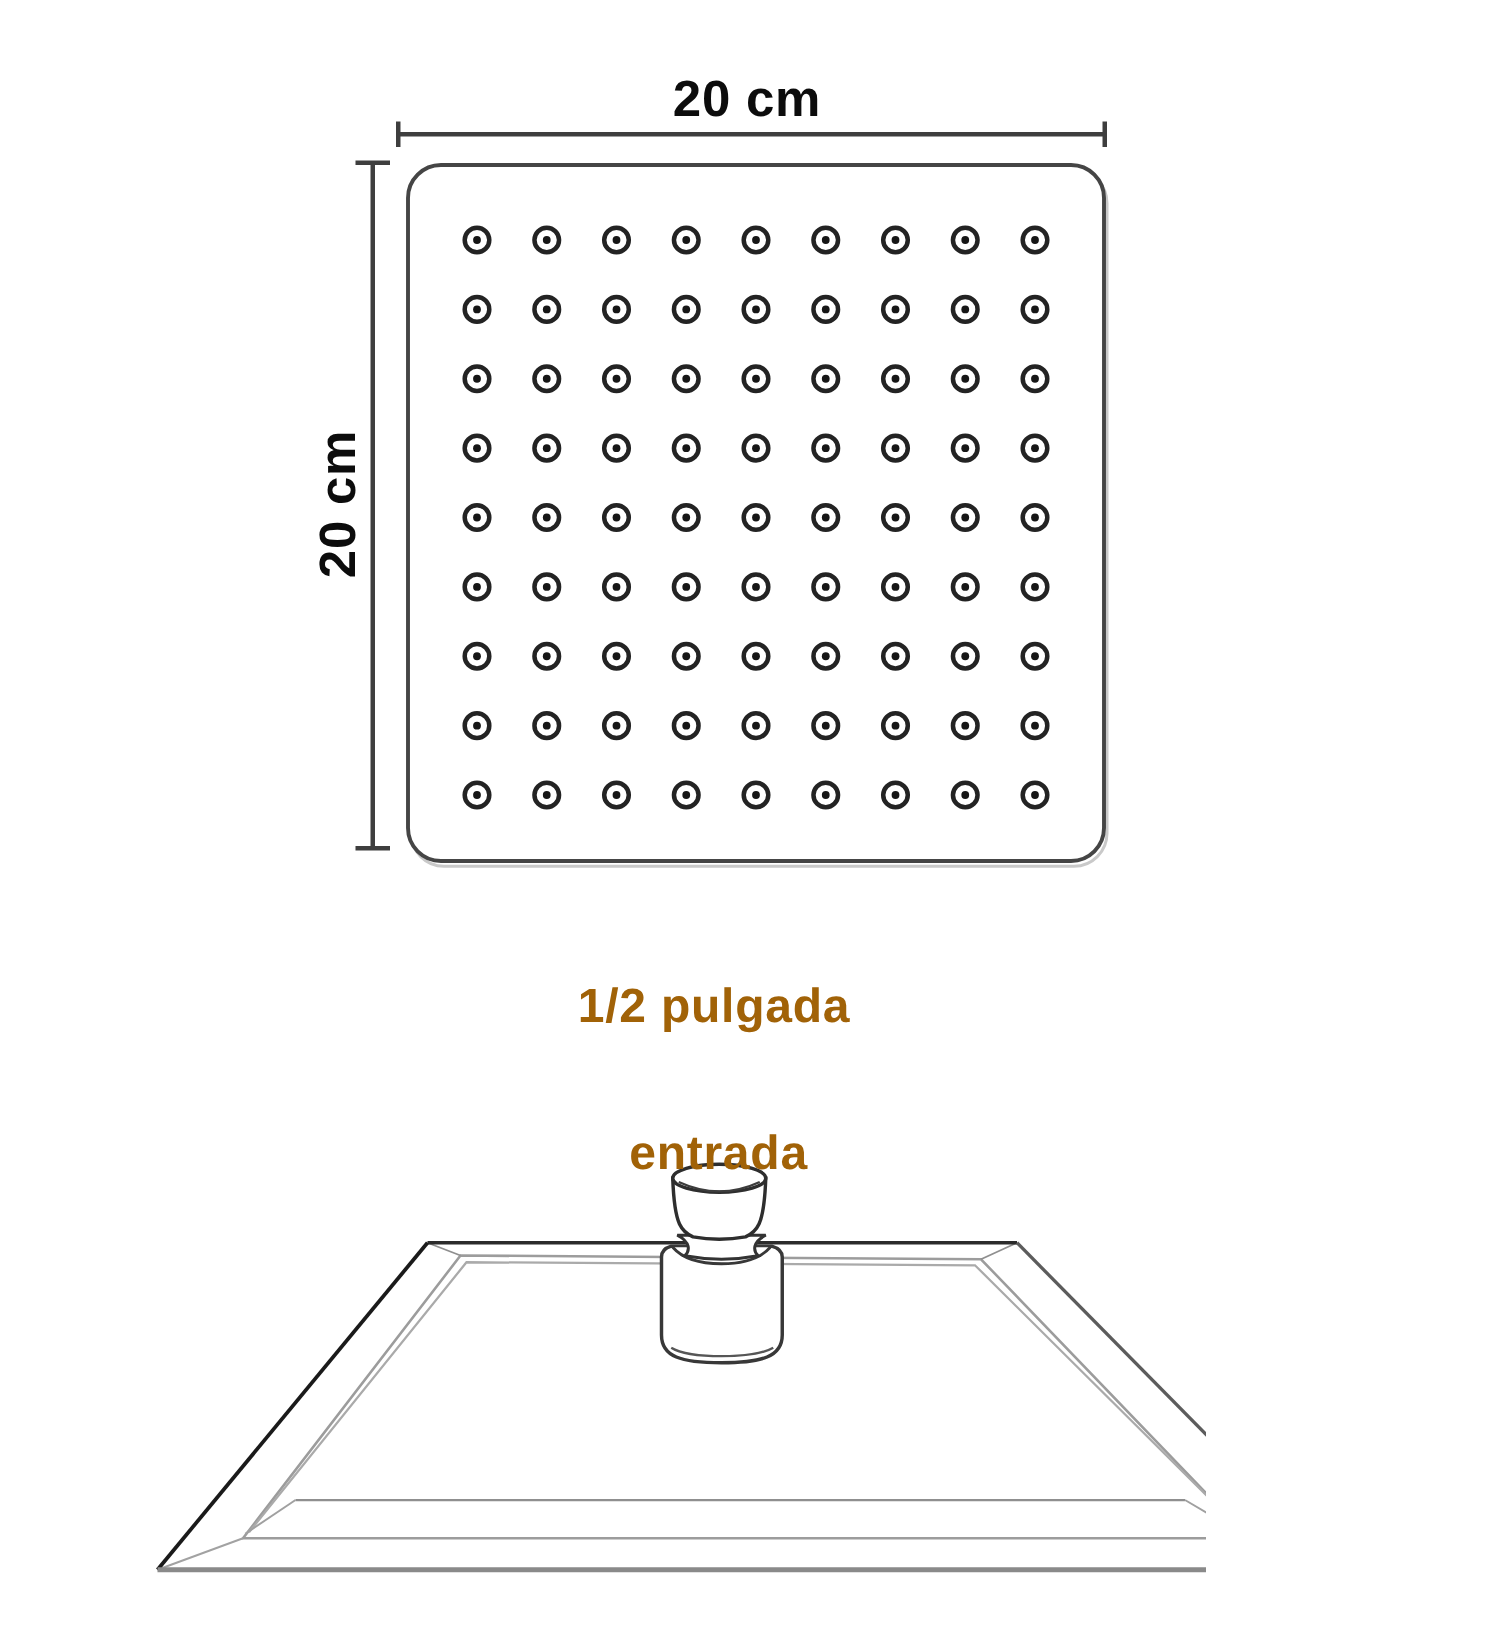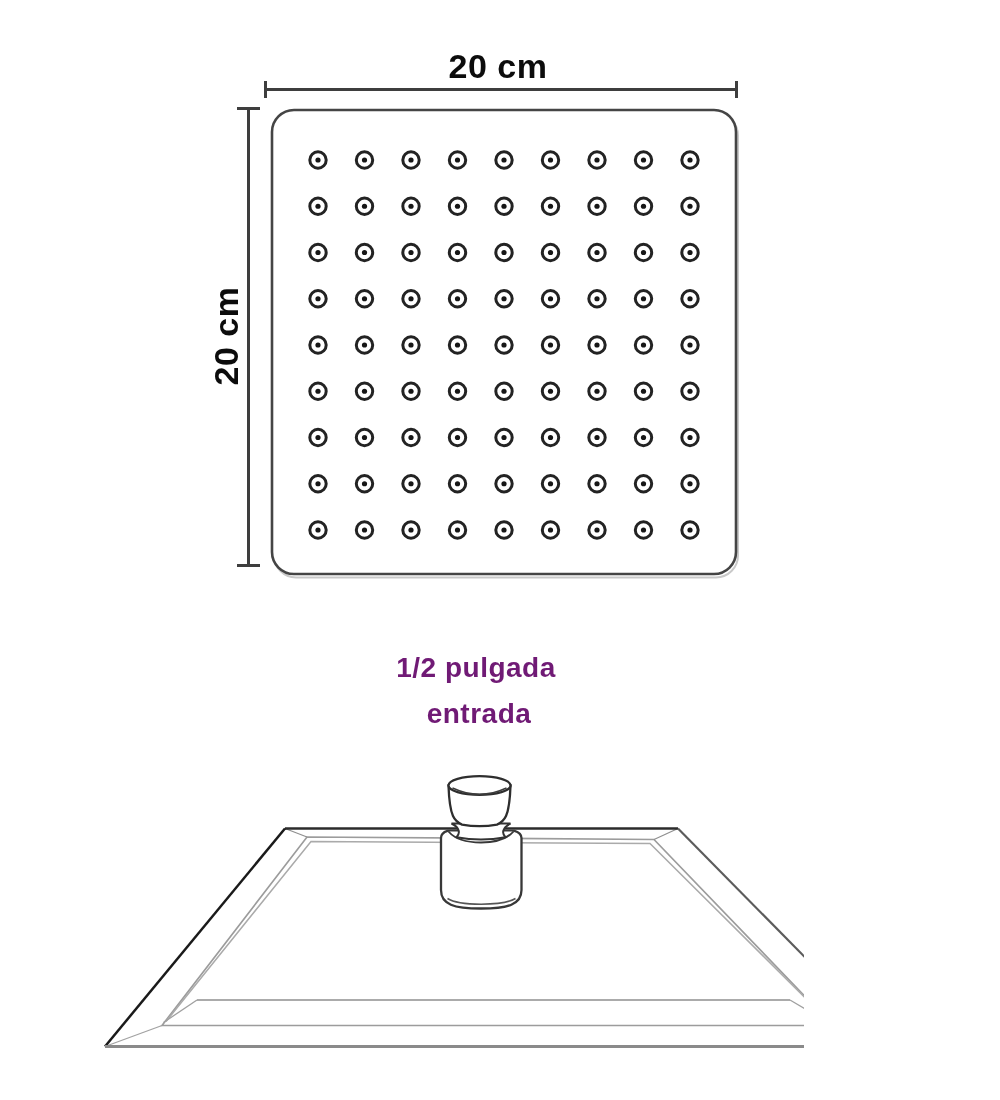--- a/index.html
+++ b/index.html
@@ -20,29 +20,29 @@
     letter-spacing: 0.5px;
     white-space: nowrap;
   }
   .dim-label-top { left: 498px; top: 47px; transform: translateX(-50%); }
   .dim-label-left {
     left: 226px; top: 336px;
     transform: translate(-50%,-50%) rotate(-90deg);
   }
   .inlet-label {
     position: absolute;
-    font-size: 28px;
+    font-size: 32px;
     font-weight: 700;
-    color: #701a75;
+    color: #a16207;
     letter-spacing: 0.5px;
     white-space: nowrap;
     transform: translateX(-50%);
   }
   .inlet-line1 { left: 476px; top: 652px; }
-  .inlet-line2 { left: 479px; top: 698px; }
+  .inlet-line2 { left: 479px; top: 750px; }
 </style>
 </head>
 <body>
 
 <div class="canvas">
 
   <svg width="1000" height="1100" viewBox="0 0 1000 1100">
 
     <g>
 

